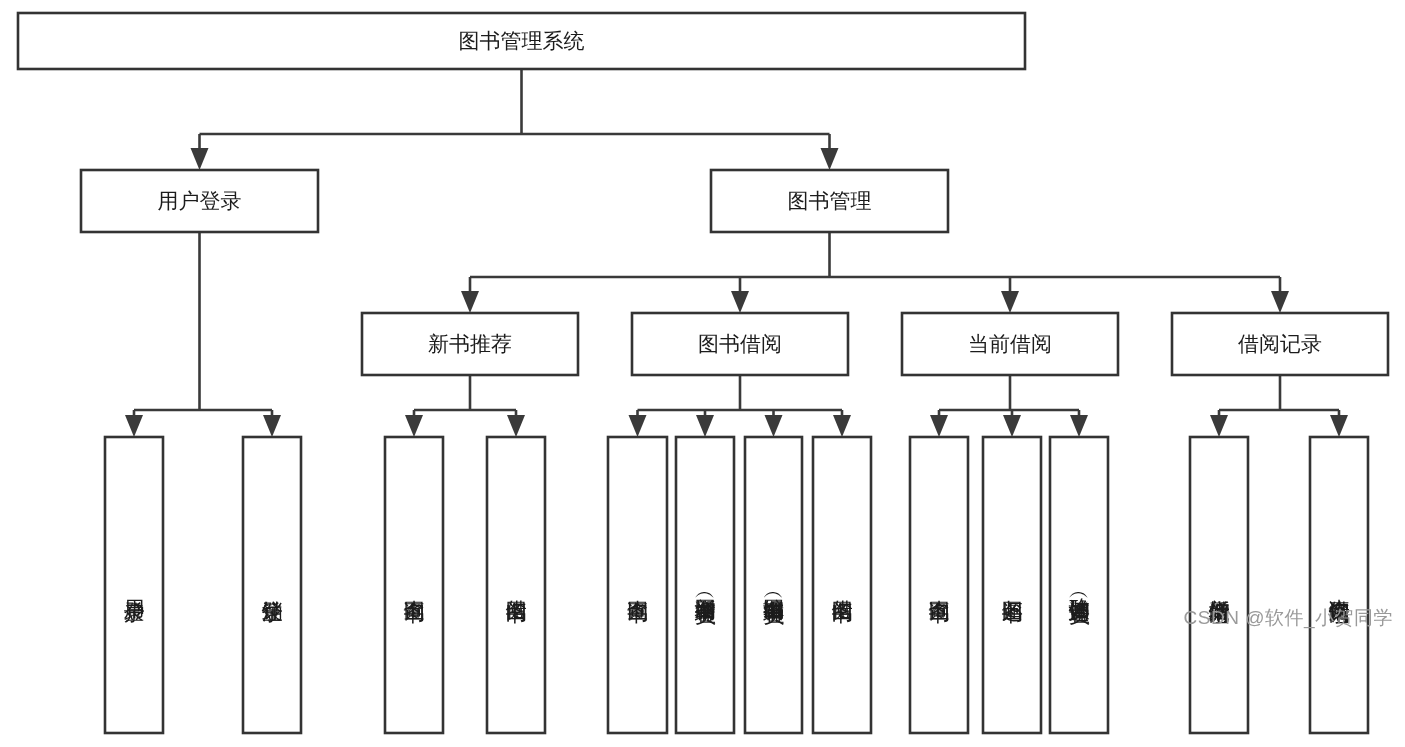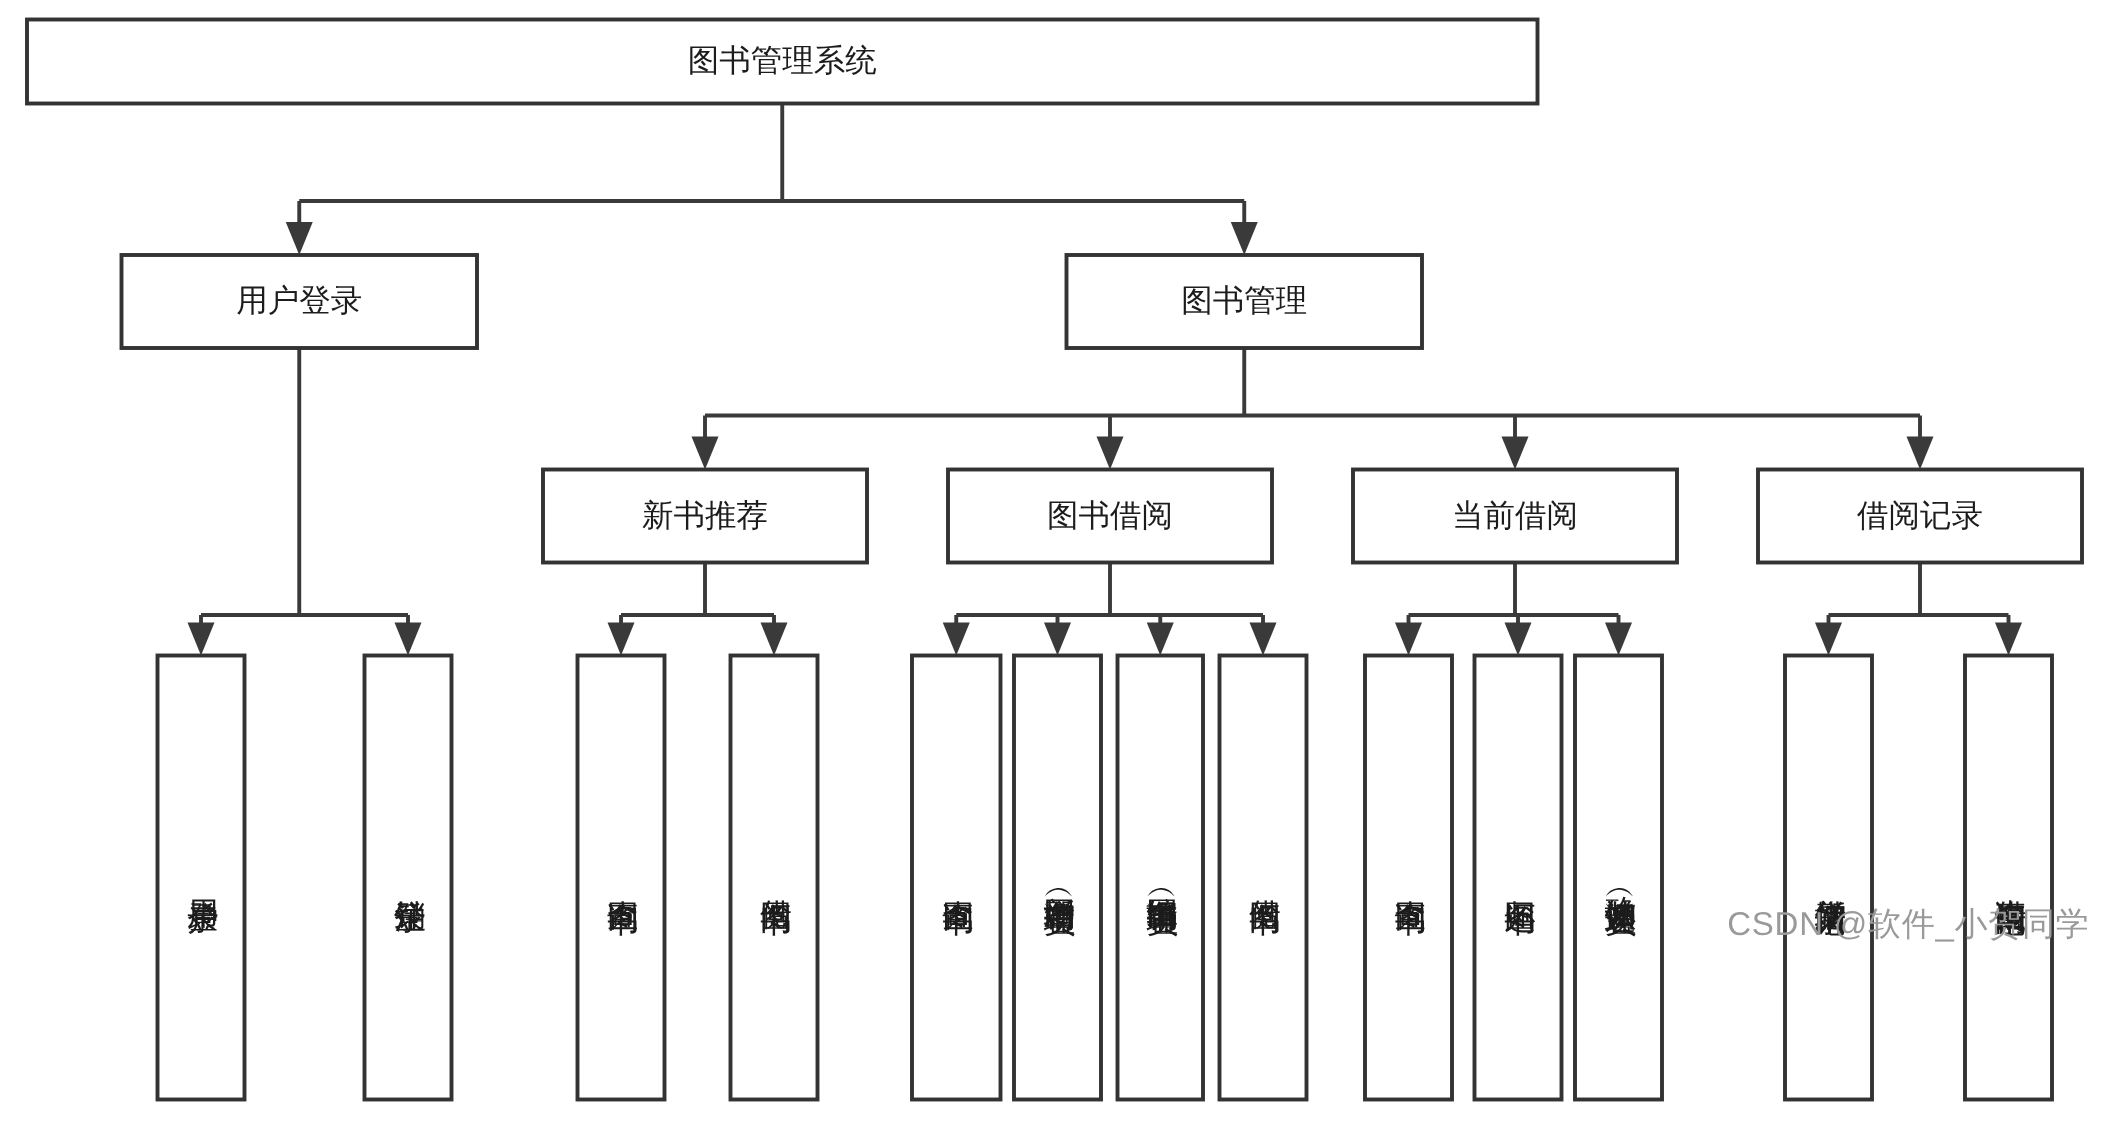--- a/index.html
+++ b/index.html
@@ -65,21 +65,21 @@
     justify-content: center;
     text-align: center;
     pointer-events: none;
     user-select: none;
   }
   .watermark {
     position: absolute;
     right: 12px;
     bottom: 6px;
     font-family: "Liberation Sans", "DejaVu Sans", sans-serif;
-    font-size: 22px;
+    font-size: 19px;
     color: #9a9a9a;
     letter-spacing: 0.5px;
     white-space: nowrap;
     text-align: center;
   }
 </style>
 </head>
 <body>
 
 <div id="diagram-root">

